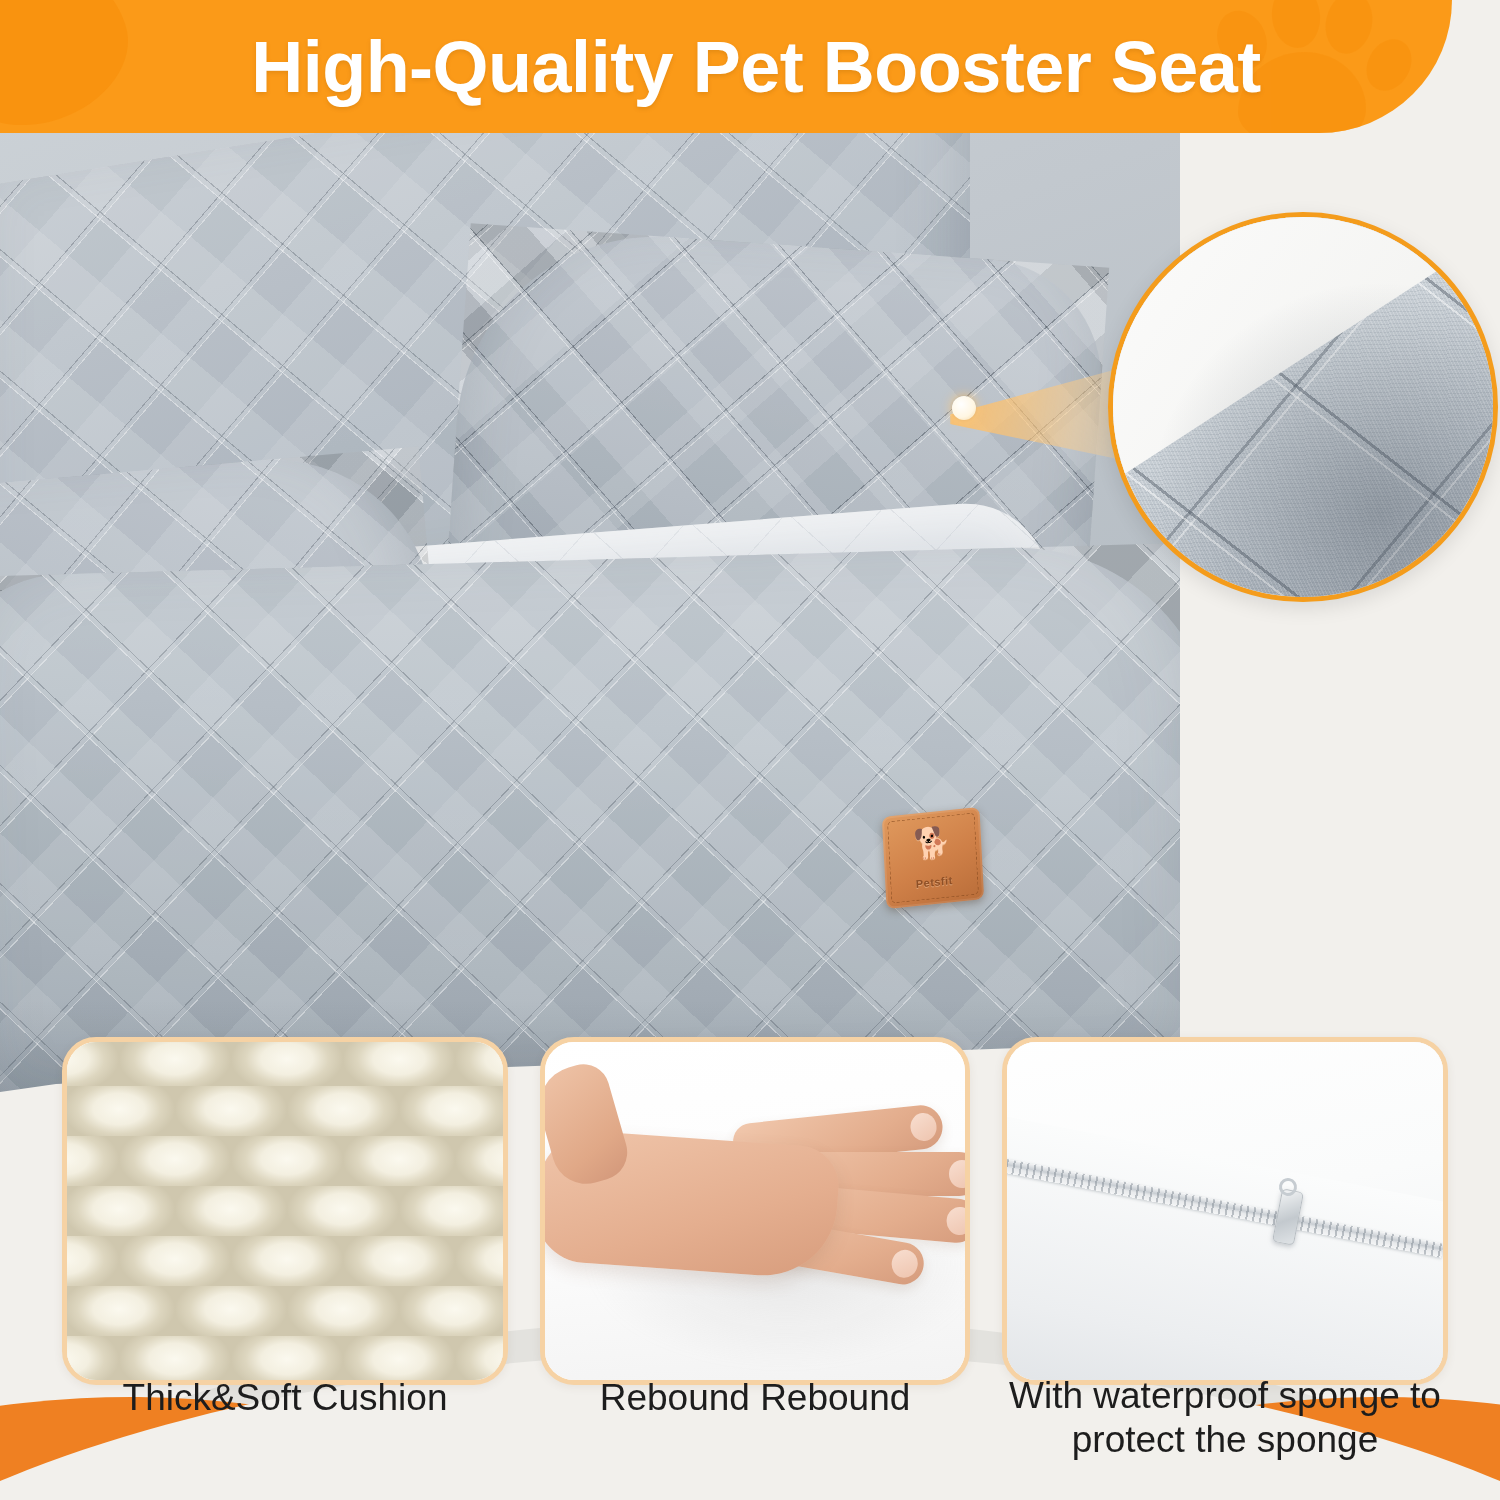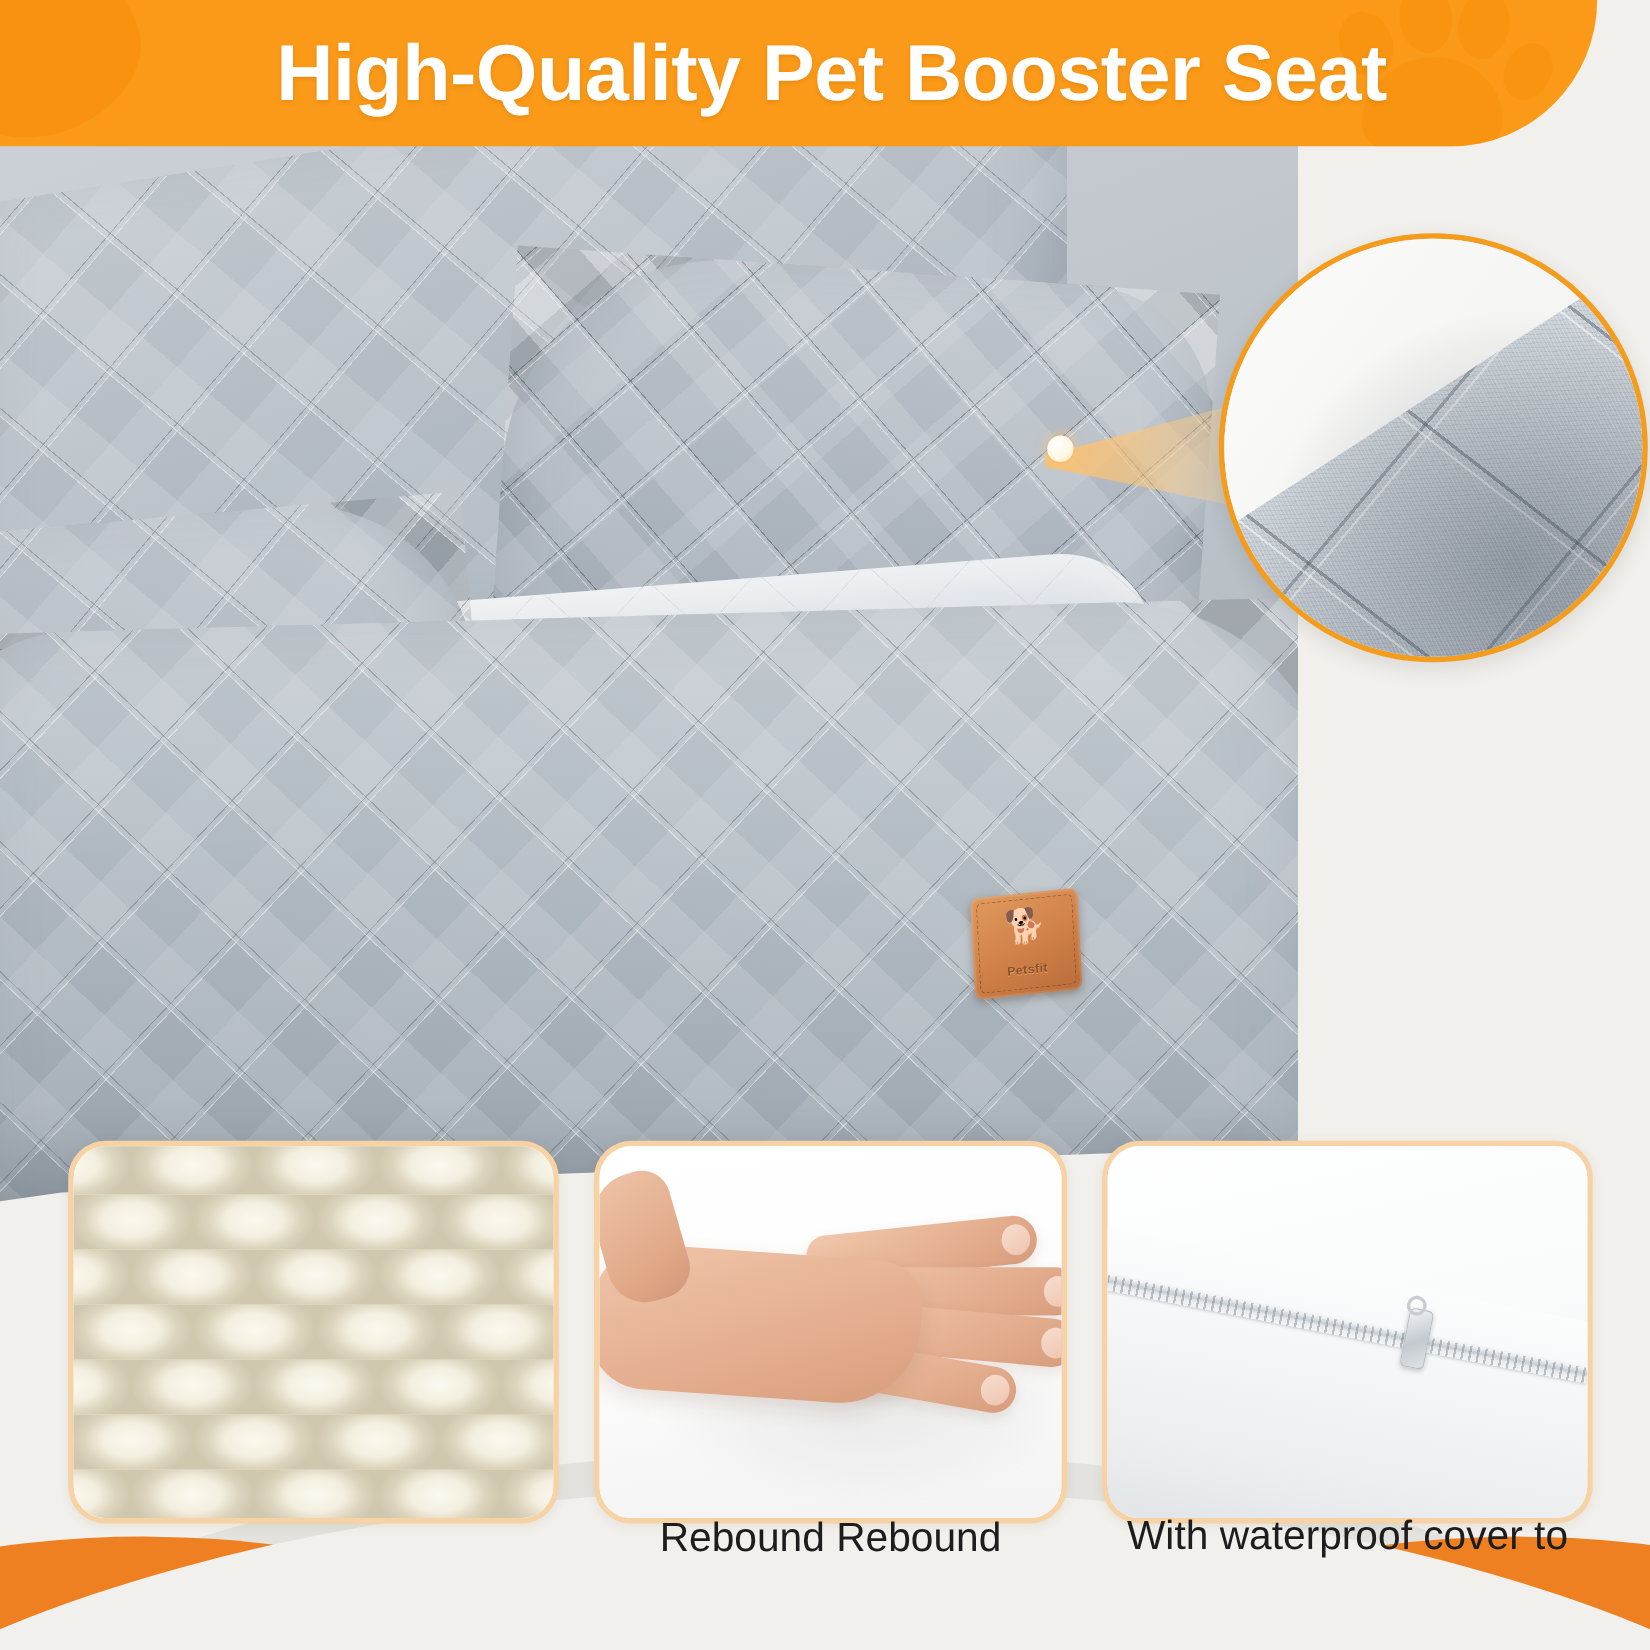--- a/index.html
+++ b/index.html
@@ -482,18 +482,20 @@
       <div class="coverscene">
         <div class="cover-body"></div>
         <div class="cover-face"></div>
         <div class="zipper"></div>
         <div class="zip-pull"></div>
         <div class="zip-tab"></div>
       </div>
     </div>
   </div>
 
+  <div class="caption cap1">Thick&amp;Soft Cushion</div>
   <div class="caption cap2">Rebound Rebound</div>
   <div class="caption cap3">
-    <div>With waterproof cover to</div>
+    <div>With waterproof sponge to</div>
+    <div>protect the sponge</div>
   </div>
 
 </div>
 
 </body></html>

